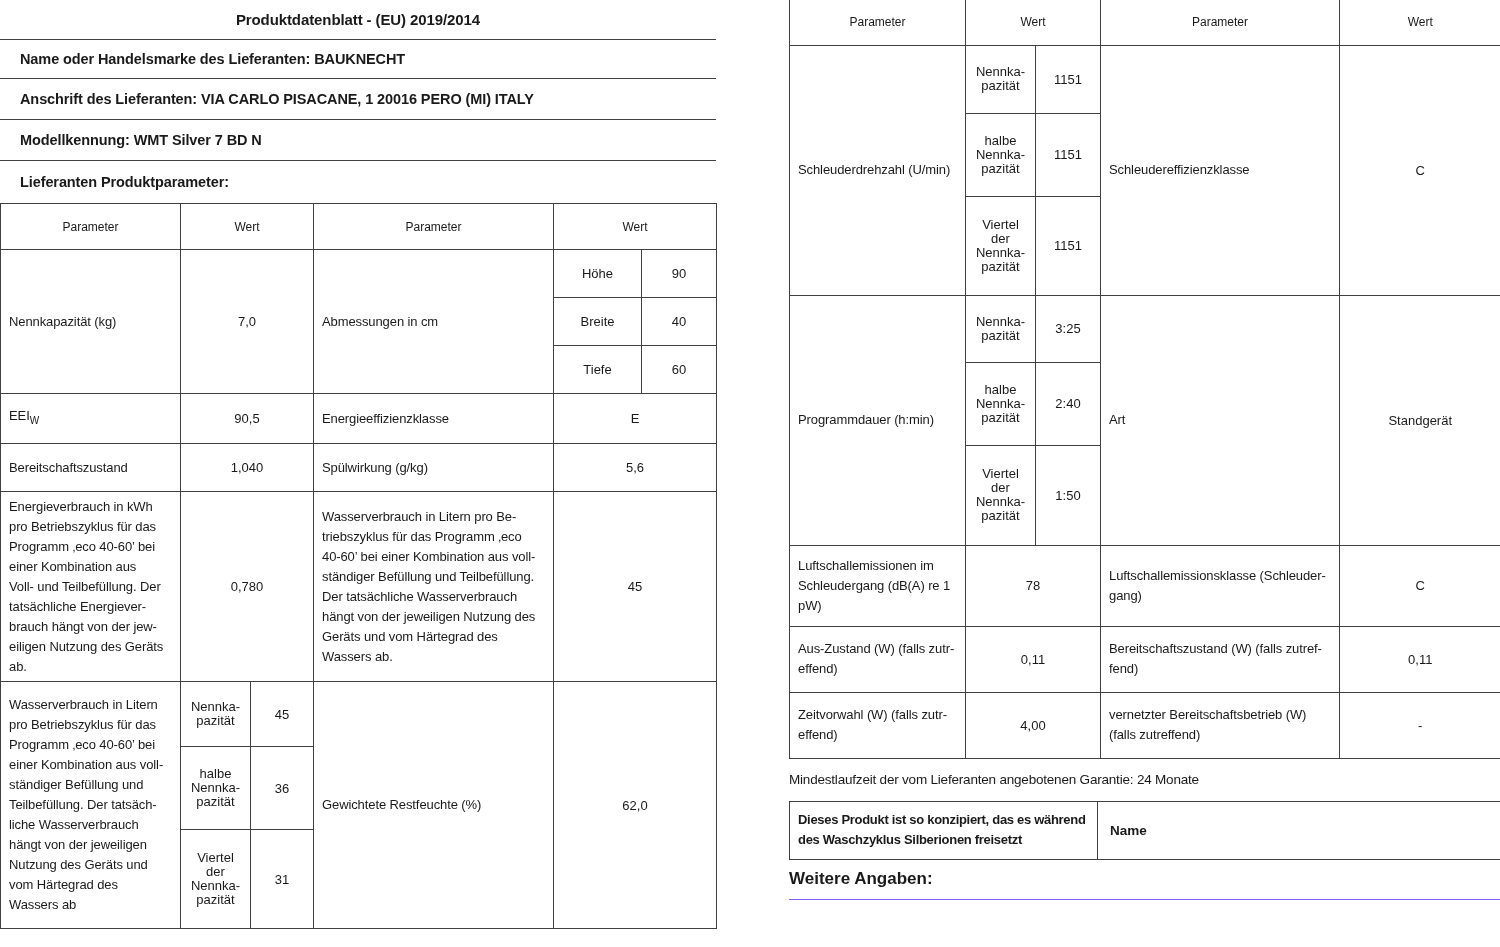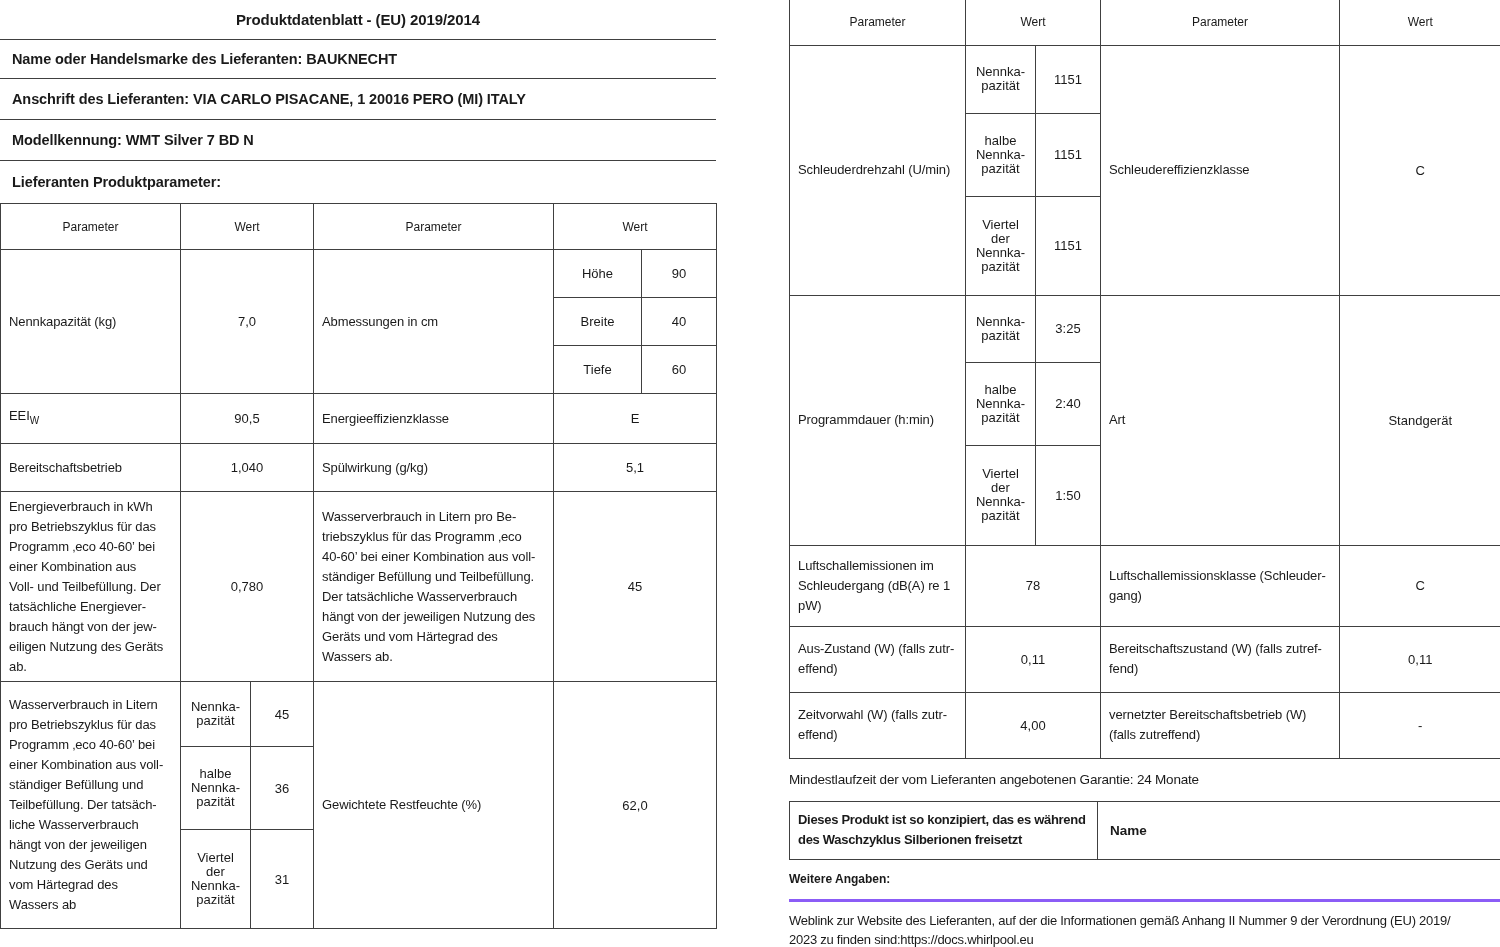--- a/index.html
+++ b/index.html
@@ -7,21 +7,21 @@
     position:relative; width:1500px; height:947px; background:#ffffff;
     font-family:"Liberation Sans", sans-serif; color:#1a1a1a; overflow:hidden;
   }
   .left-col  { position:absolute; left:0;   top:0; width:716px; }
   .right-col { position:absolute; left:789px; top:0; width:711px; }
 
   
   .hd {
     box-sizing:border-box; border-bottom:1px solid #404040;
     display:flex; align-items:center; font-weight:700; font-size:14.5px;
-    padding-left:12px; letter-spacing:-0.1px;
+    padding-left:20px; letter-spacing:-0.1px;
   }
   .hd.title { justify-content:center; padding-left:0; font-size:15px; }
   .hd.noline { border-bottom:none; }
 
   
   .tbl { border-collapse:collapse; table-layout:fixed; }
   .tbl td {
     border:1px solid #404040; box-sizing:border-box;
     font-size:13px; vertical-align:middle; padding:0; overflow:hidden;
   }
@@ -35,21 +35,21 @@
   .right-tbl tr.hrow td { border-top:none; }
   .right-tbl td.lastcol { border-right:none; }
   sub { font-size:10px; }
 
   
   .garantie { height:42px; display:flex; align-items:center; font-weight:400; font-size:13.5px; letter-spacing:-0.2px; }
   .mini { border-collapse:collapse; table-layout:fixed; width:711px; }
   .mini td { border:1px solid #404040; box-sizing:border-box; vertical-align:middle; }
   .mini td.m1 { font-weight:700; font-size:13px; line-height:20px; white-space:pre-line; padding-left:8px; letter-spacing:-0.3px; }
   .mini td.m2 { border-right:none; padding-left:12px; font-weight:700; font-size:13.5px; }
-  .weitere { height:39px; border-bottom:3px solid #8b5cf6; display:flex; align-items:center; font-weight:700; font-size:12px; }
+  .weitere { height:39px; border-bottom:1px solid #8b5cf6; display:flex; align-items:center; font-weight:700; font-size:17px; }
   .weblink { padding-top:9px; font-size:13px; line-height:19px; white-space:pre-line; letter-spacing:-0.25px; }
 </style>
 </head>
 <body>
 
 <div class="page">
 
   <div class="left-col">
     <div class="hd title" style="height:40px">Produktdatenblatt - (EU) 2019/2014</div>
     <div class="hd" style="height:39px">Name oder Handelsmarke des Lieferanten: BAUKNECHT</div>
@@ -88,24 +88,24 @@
         <td class="ctr">Tiefe</td>
         <td class="ctr">60</td>
       </tr>
       <tr style="height:50px">
         <td class="lbl"><span>EEI</span><sub>W</sub></td>
         <td class="ctr" colspan="2">90,5</td>
         <td class="lbl">Energieeffizienzklasse</td>
         <td class="ctr" colspan="2">E</td>
       </tr>
       <tr style="height:48px">
-        <td class="lbl">Bereitschaftsbetrieb</td>
+        <td class="lbl">Bereitschaftszustand</td>
         <td class="ctr" colspan="2">1,040</td>
         <td class="lbl">Spülwirkung (g/kg)</td>
-        <td class="ctr" colspan="2">5,1</td>
+        <td class="ctr" colspan="2">5,6</td>
       </tr>
       <tr style="height:190px">
         <td class="lbl">Energieverbrauch in kWh
 pro Betriebszyklus für das
 Programm ‚eco 40-60’ bei
 einer Kombination aus
 Voll- und Teilbefüllung. Der
 tatsächliche Energiever-
 brauch hängt von der jew-
 eiligen Nutzung des Geräts
@@ -252,17 +252,15 @@
       <tbody>
           <tr style="height:58px">
         <td class="m1">Dieses Produkt ist so konzipiert, das es während
 des Waschzyklus Silberionen freisetzt</td>
         <td class="m2">Name</td>
       </tr>
     </tbody>
       </table>
 
     <div class="weitere">Weitere Angaben:</div>
-    <div class="weblink">Weblink zur Website des Lieferanten, auf der die Informationen gemäß Anhang II Nummer 9 der Verordnung (EU) 2019/
-2023 zu finden sind:https://docs.whirlpool.eu</div>
   </div>
 
 </div>
 
 </body></html>

